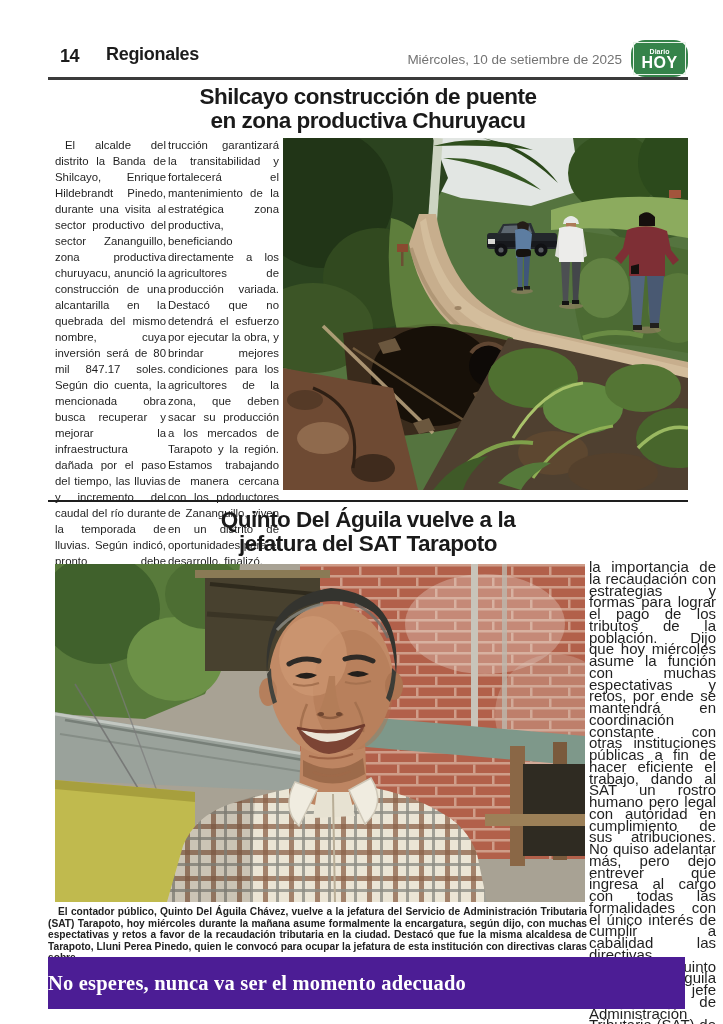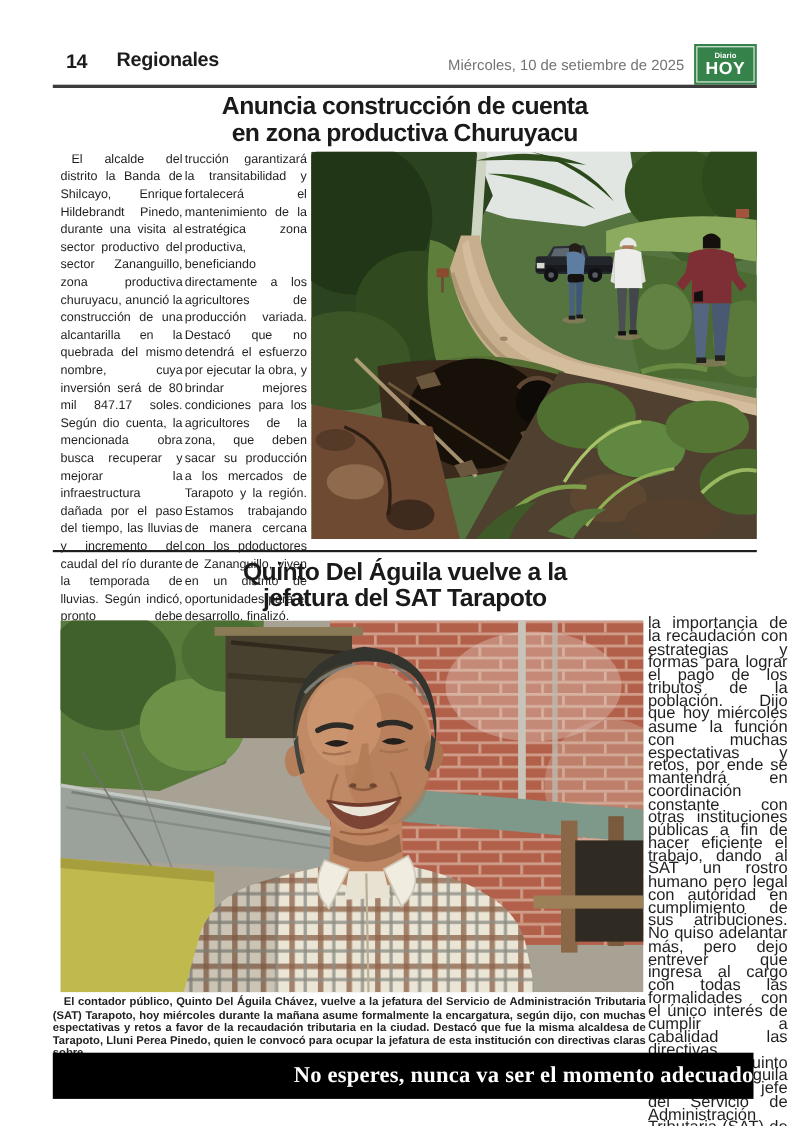--- a/index.html
+++ b/index.html
@@ -3,21 +3,21 @@
 <meta charset="utf-8">
 <style>
   html,body{margin:0;padding:0;background:#ffffff;}
   .page{position:relative;width:723px;height:1024px;background:#ffffff;overflow:hidden;
         font-family:"Liberation Sans", sans-serif;color:#1c1c1c;}
   
   .pageno{position:absolute;left:60px;top:46px;font-size:18px;font-weight:bold;letter-spacing:-0.5px;}
   .section{position:absolute;left:106px;top:44px;font-size:18px;font-weight:bold;letter-spacing:-0.3px;}
   .date{position:absolute;left:300px;top:52px;width:322px;text-align:right;font-size:13.5px;color:#737373;}
   .logo{position:absolute;left:631px;top:40px;width:57px;height:37px;background:#35834a;
-        display:flex;flex-direction:column;align-items:center;justify-content:center;box-sizing:border-box;}
+        display:flex;flex-direction:column;align-items:center;justify-content:center;box-sizing:border-box;border-radius:14px;}
   .logo-inner{width:51px;height:31px;border:1px solid #e8f2e8;display:flex;flex-direction:column;
         align-items:center;justify-content:center;}
   .logo-top{font-size:7px;font-weight:bold;color:#ffffff;line-height:7px;}
   .logo-main{font-size:16px;font-weight:bold;color:#ffffff;line-height:15px;letter-spacing:0.5px;}
   .hrule{position:absolute;left:48px;top:77px;width:640px;height:3px;background:#3b3b3b;}
   
   .headline{position:absolute;left:48px;width:640px;text-align:center;font-weight:bold;
         font-size:22.5px;line-height:24px;letter-spacing:-0.5px;color:#1a1a1a;}
   .headline1{top:85px;}
   .headline2{top:508px;}
@@ -27,43 +27,43 @@
   .col2{left:168px;top:137px;width:111px;font-size:11.4px;line-height:16px;}
   .col3{left:589px;top:561px;width:127px;font-size:15px;line-height:11.75px;}
   
   .photo1{position:absolute;left:283px;top:138px;width:405px;height:352px;}
   .photo2{position:absolute;left:55px;top:564px;width:530px;height:338px;}
   .divider{position:absolute;left:48px;top:500px;width:640px;height:2px;background:#1e1e1e;}
   
   .caption{position:absolute;left:48px;top:906px;width:539px;font-size:10.2px;line-height:11.6px;
         text-align:justify;text-indent:10px;color:#222;font-weight:bold;}
   
-  .banner{position:absolute;left:48px;top:957px;width:637px;height:42px;background:#000000;
-        display:flex;align-items:center;justify-content:flex-end;}
+  .banner{position:absolute;left:48px;top:957px;width:637px;height:52px;background:#4c1d95;
+        display:flex;align-items:center;justify-content:flex-start;}
   .banner span{font-family:"Liberation Serif", serif;font-weight:bold;font-size:20.5px;color:#ffffff;
         letter-spacing:0.2px;}
 </style>
 </head>
 <body>
 
 <div class="page">
 
   <div class="pageno">14</div>
   <div class="section">Regionales</div>
   <div class="date">Miércoles, 10 de setiembre de 2025</div>
   <div class="logo">
     <div class="logo-inner">
       <span class="logo-top">Diario</span>
       <span class="logo-main">HOY</span>
     </div>
   </div>
   <div class="hrule"></div>
 
   <div class="headline headline1">
-    <span style="display:block">Anuncia construcción de cuenta</span>
+    <span style="display:block">Shilcayo construcción de puente</span>
     <span style="display:block">en zona productiva Churuyacu</span>
   </div>
   <div class="col col1">El alcalde del distrito la Banda de Shilcayo, Enrique Hildebrandt Pinedo, durante una visita al sector productivo del sector Zananguillo, zona productiva churuyacu, anunció la construcción de una alcantarilla en la quebrada del mismo nombre, cuya inversión será de 80 mil 847.17 soles. Según dio cuenta, la mencionada obra busca recuperar y mejorar la infraestructura dañada por el paso del tiempo, las lluvias y incremento del caudal del río durante la temporada de lluvias. Según indicó, pronto debe comunicar el inicio de obra, cuya cons-</div>
   <div class="col col2">trucción garantizará la transitabilidad y fortalecerá el mantenimiento de la estratégica zona productiva, beneficiando directamente a los agricultores de producción variada. Destacó que no detendrá el esfuerzo por ejecutar la obra, y brindar mejores condiciones para los agricultores de la zona, que deben sacar su producción a los mercados de Tarapoto y la región. Estamos trabajando de manera cercana con los pdoductores de Zananguillo, viven en un distrito de oportunidades para el desarrollo, finalizó.</div>
 
   <svg class="photo1" viewBox="0 0 405 352" preserveAspectRatio="none">
     <rect width="405" height="352" fill="#55743f"></rect>
 
     <polygon points="90,0 300,0 300,52 248,68 178,60 128,44 92,18" fill="#e2e6e3"></polygon>
     <polygon points="295,0 405,0 405,40 330,52 295,44" fill="#dfe4e0"></polygon>

